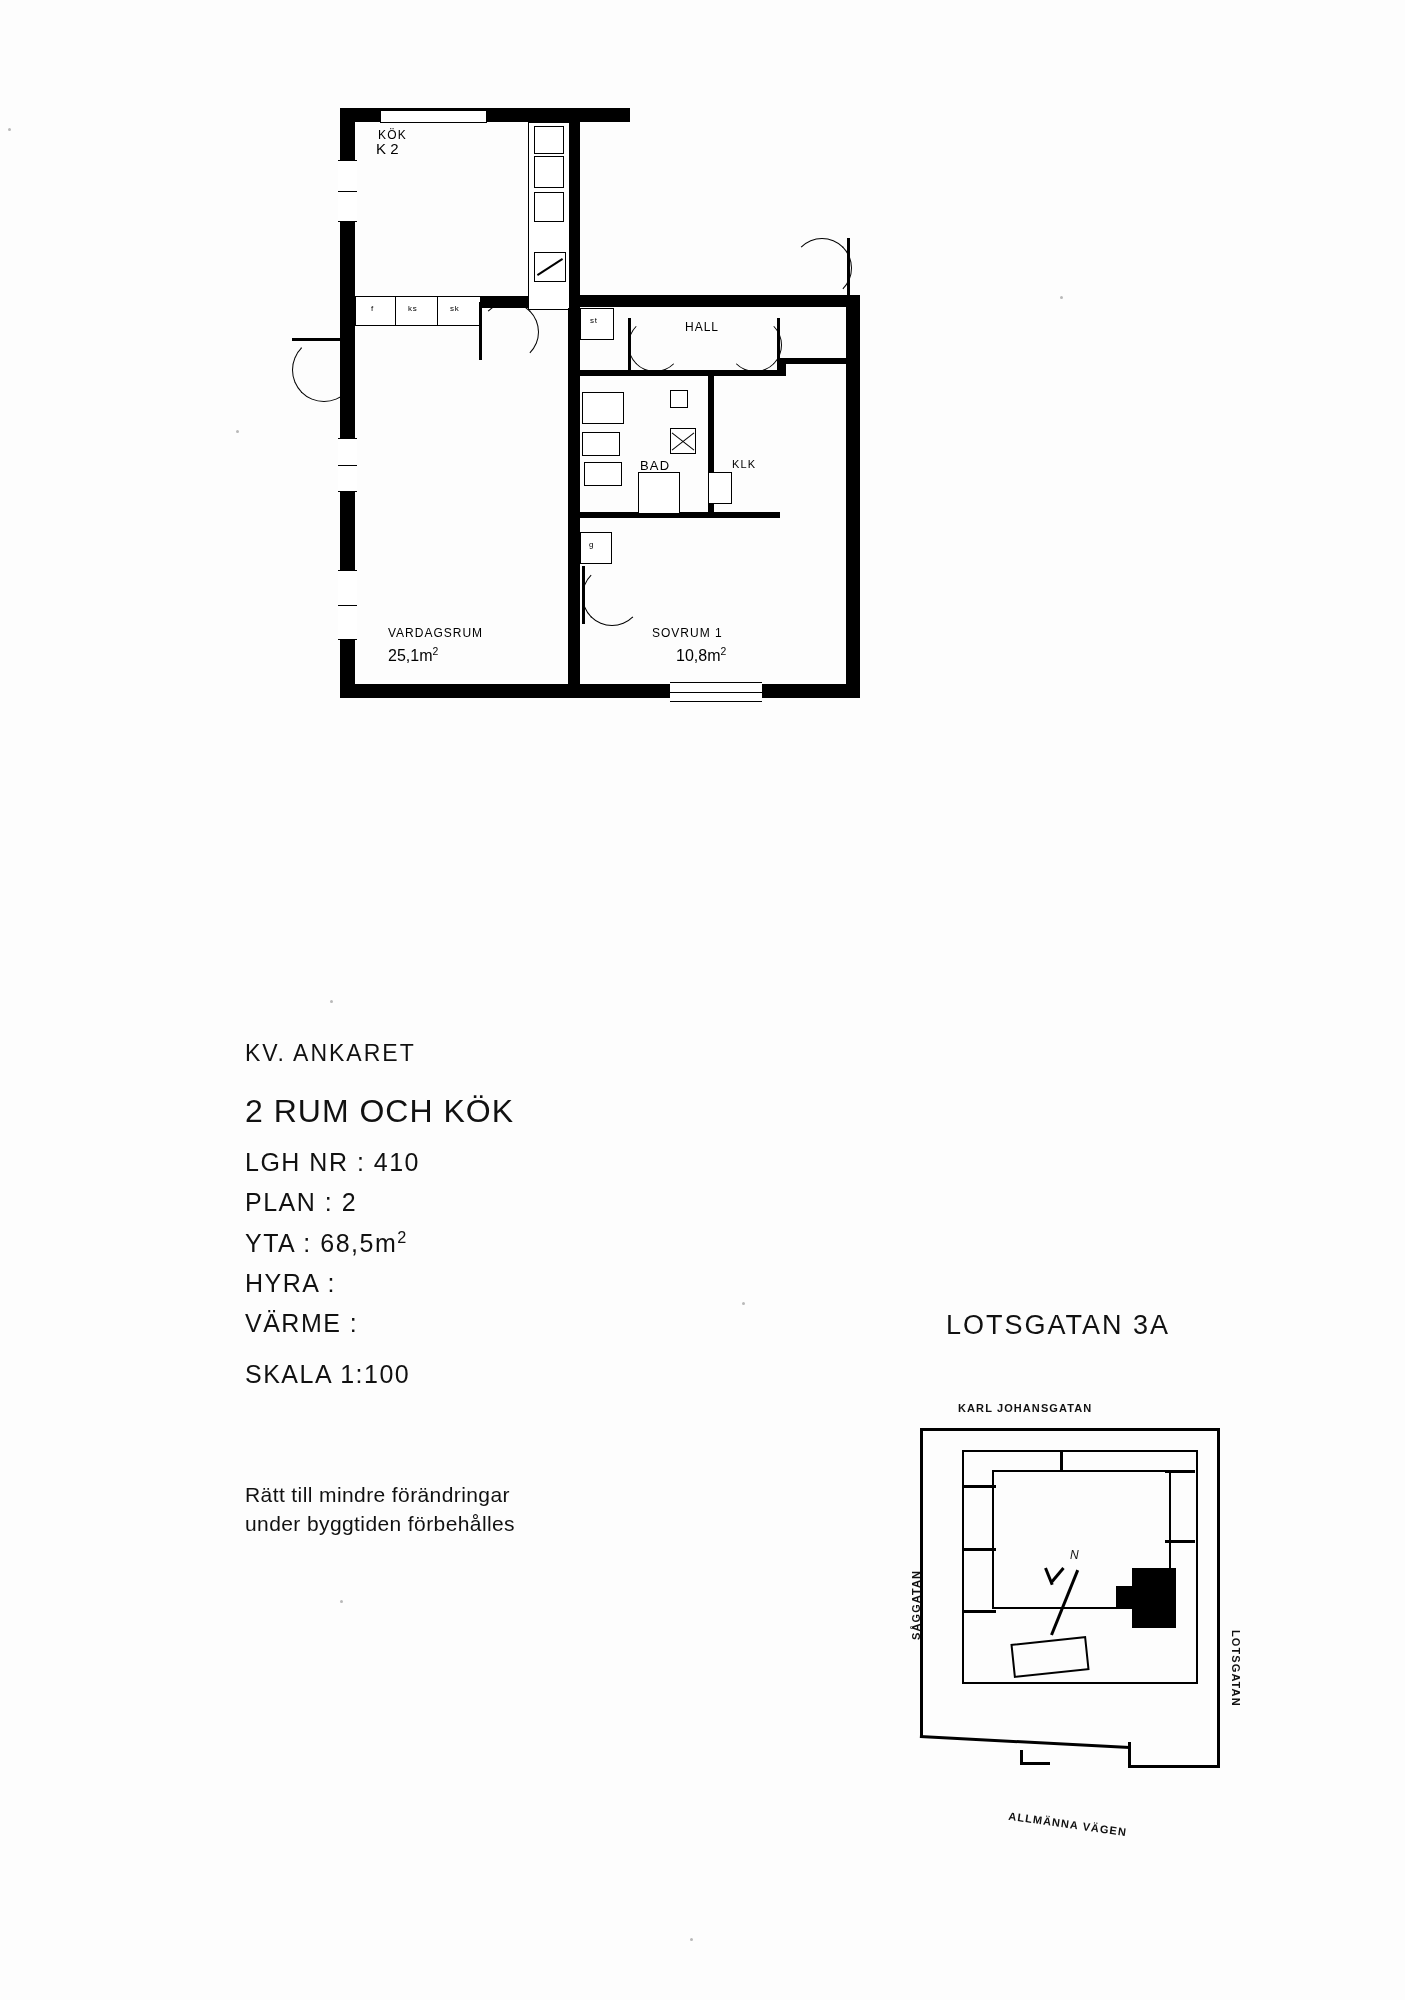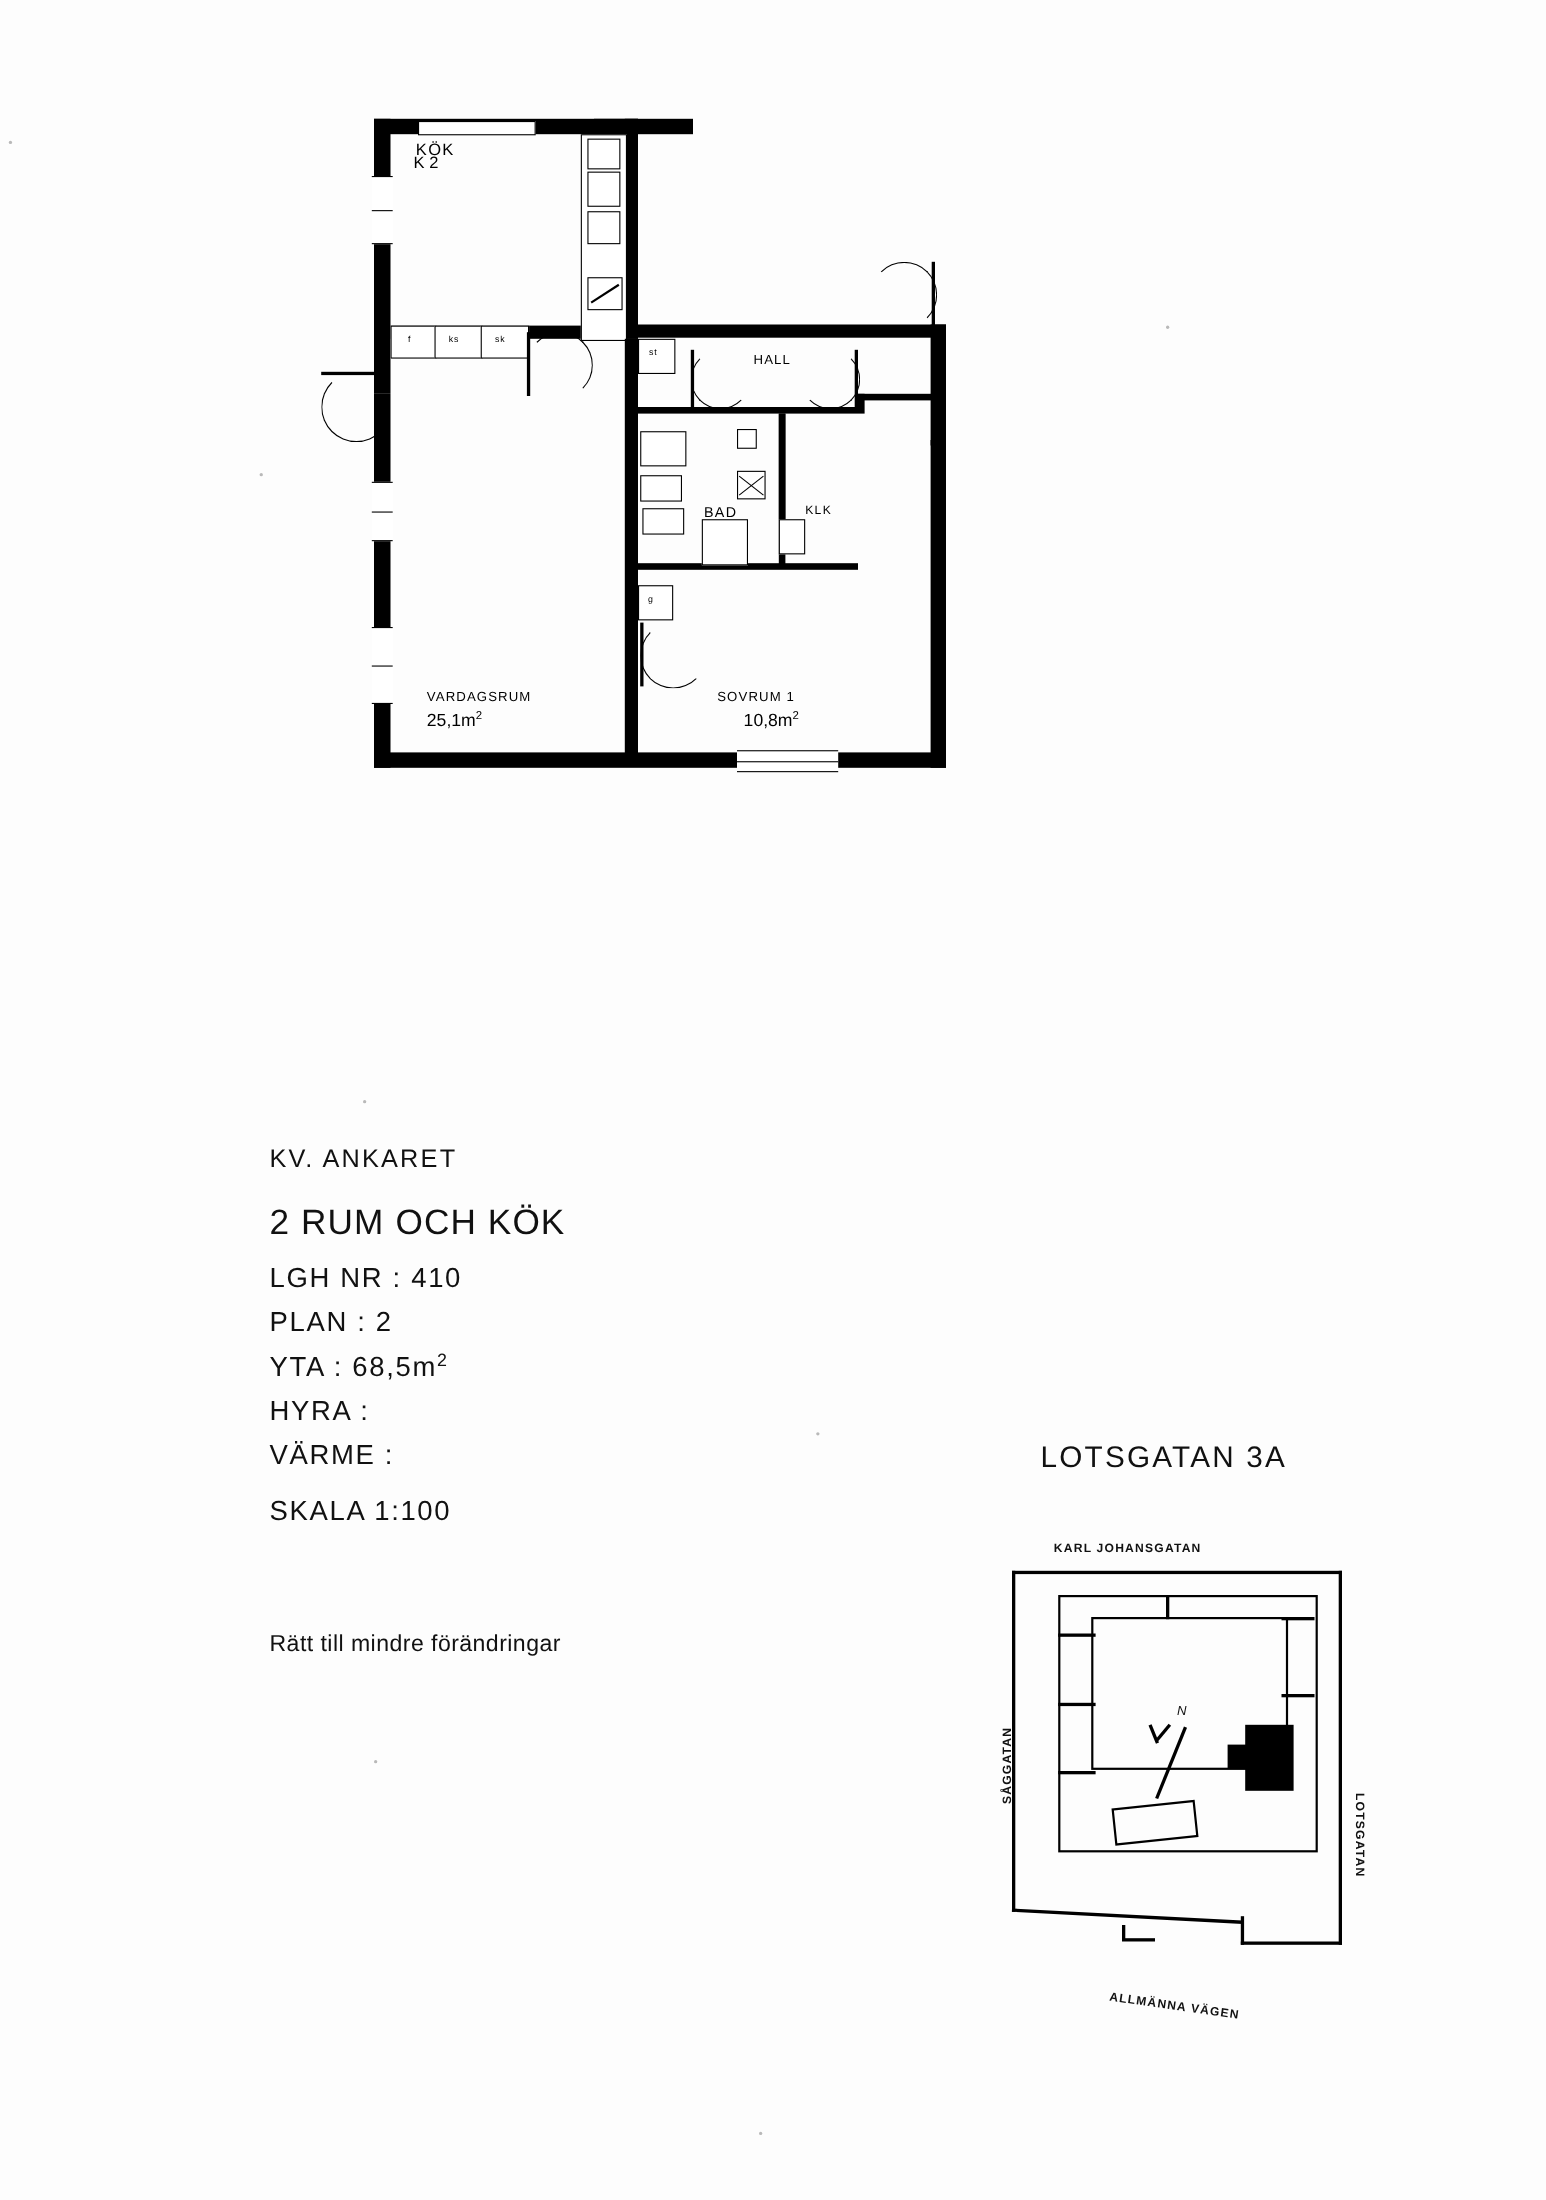--- a/index.html
+++ b/index.html
@@ -37,21 +37,21 @@
     position: absolute;
     background: #000000;
   }
   .room-label {
     position: absolute;
     font-family: "Liberation Sans", sans-serif;
     color: #000;
     white-space: nowrap;
   }
   .rl-small {
-    font-size: 15px;
+    font-size: 12px;
     letter-spacing: 1.2px;
   }
   .rl-area {
     font-size: 16px;
   }
   .rl-mid {
     font-size: 12px;
     letter-spacing: 1px;
   }
   .sup {
@@ -311,20 +311,21 @@
     </div>
     <div class="row">
       <span>VÄRME :</span>
       <span></span>
     </div>
 
     <div class="scale">SKALA  1:100</div>
 
     <div class="note">
       <div>Rätt till mindre förändringar</div>
+      <div>under byggtiden förbehålles</div>
     </div>
   </div>
 
   <div id="sitemap">
     <div class="addr">LOTSGATAN 3A</div>
 
     <div class="sm-street" style="left:58px; top:92px;">KARL JOHANSGATAN</div>
     <div class="sm-street rot-left" style="left:10px; top:330px;">SÅGGATAN</div>
     <div class="sm-street rot-right" style="left:342px; top:320px;">LOTSGATAN</div>
     <div class="sm-street" style="left:108px; top:508px; transform:rotate(8deg);">ALLMÄNNA VÄGEN</div>

